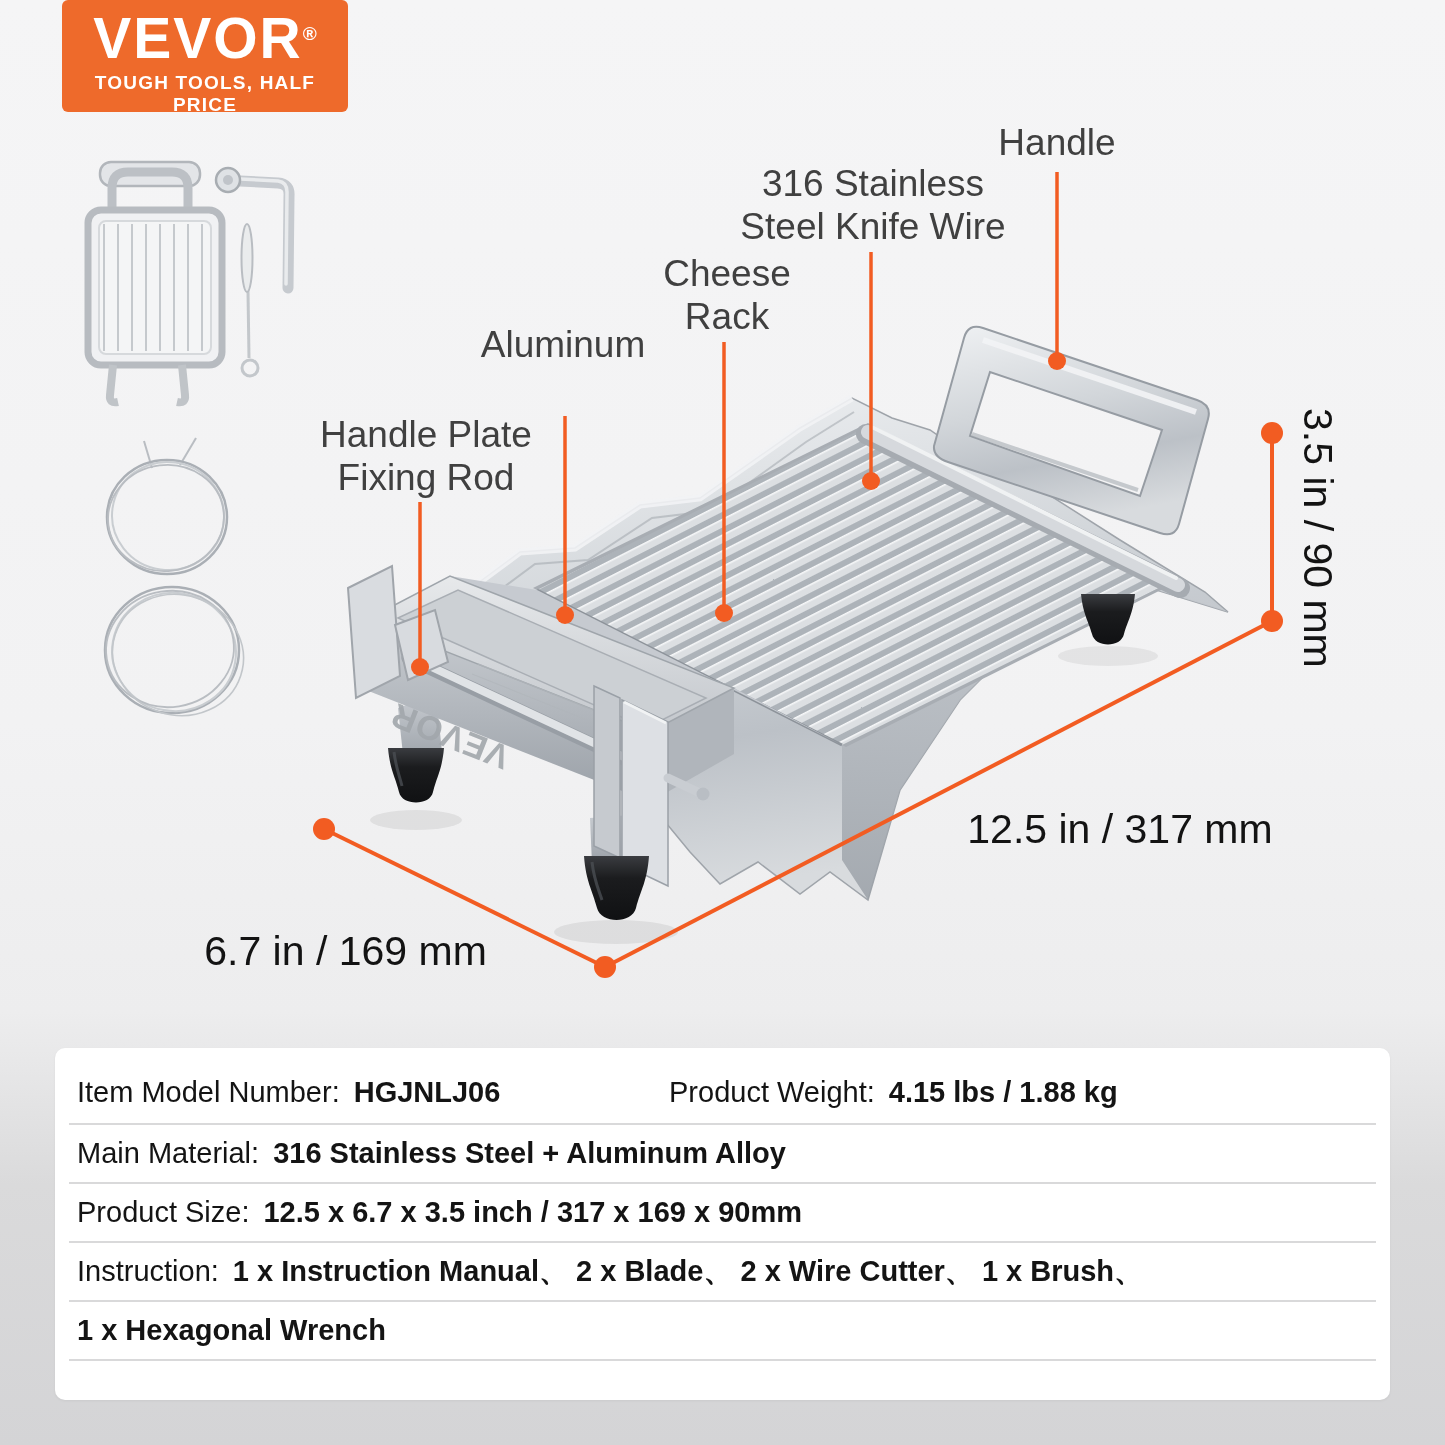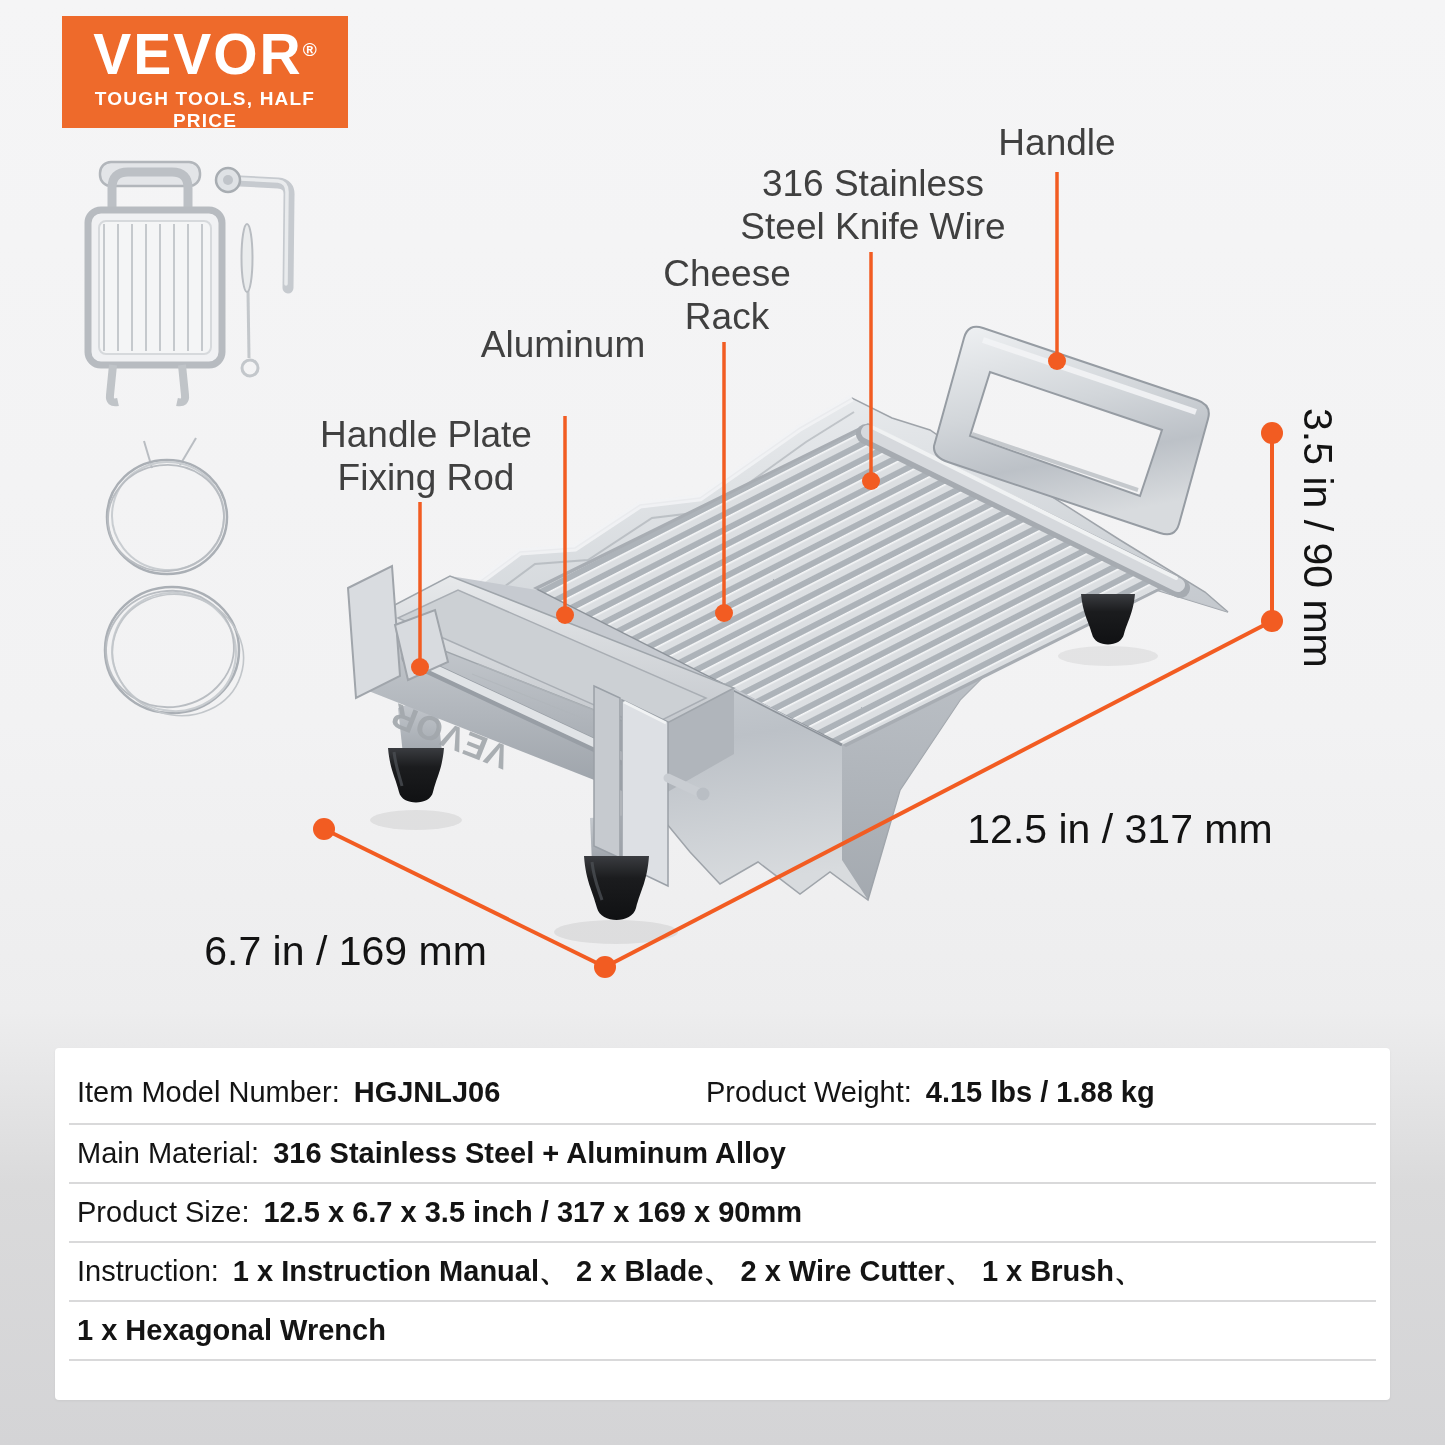--- a/index.html
+++ b/index.html
@@ -3,39 +3,39 @@
 <meta charset="utf-8">
 <style>
   html,body{margin:0;padding:0;}
   body{
     width:1445px;height:1445px;position:relative;overflow:hidden;
     font-family:"Liberation Sans","DejaVu Sans",sans-serif;
     background:linear-gradient(180deg,#f5f5f6 0%,#f2f2f3 50%,#ededee 70%,#e7e7e8 74%,#dadadb 82%,#d4d4d6 100%);
   }
   .abs{position:absolute;}
   
-  .logo-box{left:62px;top:16px;width:286px;height:112px;background:#ee6a2b;color:#fff;text-align:center;}
+  .logo-box{left:62px;top:0;width:286px;height:112px;background:#ee6a2b;color:#fff;text-align:center;border-radius:6px;}
   .logo-word{margin-top:10px;font-size:57px;font-weight:800;letter-spacing:2px;line-height:1;}
   .logo-reg{font-size:19px;font-weight:700;vertical-align:18px;letter-spacing:0;}
   .logo-tag{margin-top:5px;font-size:19px;font-weight:700;letter-spacing:1.2px;}
   
   .callout{color:#404040;font-size:37px;line-height:1.16;text-align:center;}
   
   .dim{color:#131313;font-size:41px;text-align:center;white-space:nowrap;}
   .dim-vert{writing-mode:vertical-rl;}
   
-  .spec-card{left:55px;top:1048px;width:1335px;height:352px;background:#fff;border-radius:4px;
+  .spec-card{left:55px;top:1048px;width:1335px;height:352px;background:#fff;border-radius:10px;
              box-shadow:0 1px 3px rgba(0,0,0,.05);} 
   .spec-rows{padding:0 14px;}
   .spec-row{display:flex;align-items:center;height:57px;border-bottom:2px solid #d9d9da;
             padding:0 8px;font-size:29px;color:#141414;position:relative;white-space:nowrap;}
   .spec-row:first-child{height:77px;padding-top:14px;box-sizing:border-box;}
   .spec-label{font-weight:400;margin-right:14px;}
   .spec-value{font-weight:700;}
-  .spec-col2{position:absolute;left:600px;display:flex;align-items:center;margin-left:37px;}
+  .spec-col2{position:absolute;left:600px;display:flex;align-items:center;}
   svg text{font-family:"Liberation Sans","DejaVu Sans",sans-serif;}
 </style>
 </head>
 <body>
 
 <svg class="abs" style="left:0;top:0" width="1445" height="1445" viewBox="0 0 1445 1445">
   <defs>
     <linearGradient id="metal" x1="0" y1="0" x2="0.25" y2="1">
       <stop offset="0" stop-color="#eff1f3"></stop>
         <stop offset="0.45" stop-color="#d2d6da"></stop>

